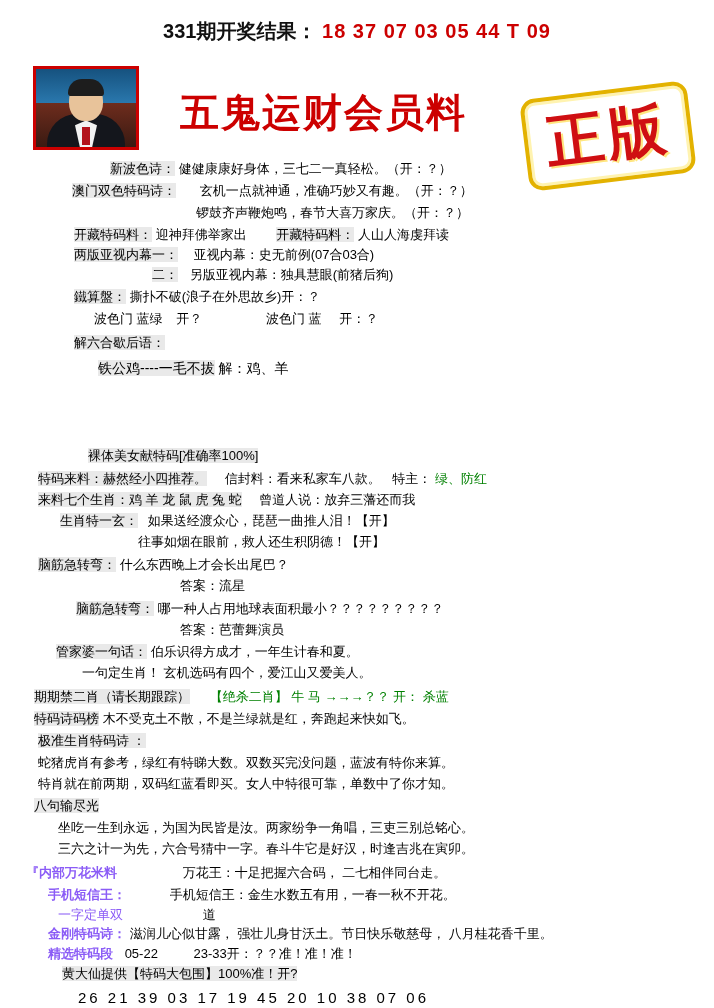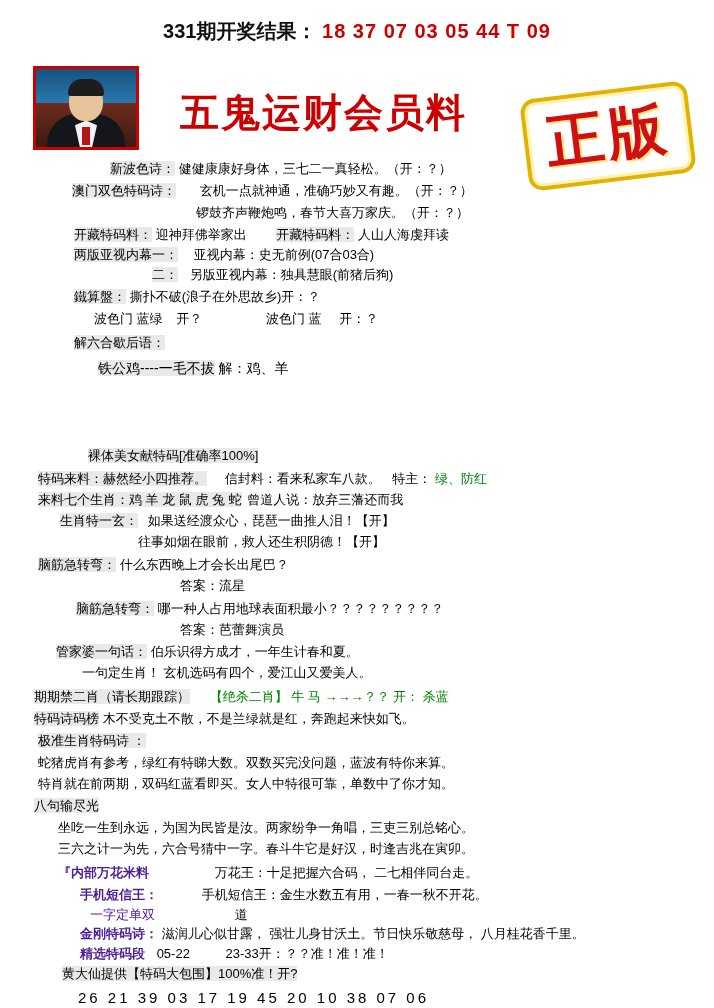--- a/index.html
+++ b/index.html
@@ -104,21 +104,21 @@
     display: flex; align-items: center; justify-content: center;
     font-size: 58px; font-weight: bold; letter-spacing: 4px;
     color: #cf0f12;
     text-shadow: 2px 2px 0 #ffe680;
     font-family: "DejaVu Sans", sans-serif;
   }
 
   
   .blk { position: absolute; font-size: 13px; white-space: nowrap; }
   .hl { background: #e9e9e9; }
-  .red { color: #4c1d95; margin-left: 32px; }
+  .red { color: #8b5cf6; }
   .green { color: #008000; }
   .bold { font-weight: bold; }
 
   
   .numrow {
     position: absolute;
     font-size: 15px;
     letter-spacing: 3px;
     white-space: nowrap;
     font-family: "Liberation Sans", sans-serif;
@@ -207,21 +207,21 @@
 
 <div class="blk" style="left:38px; top:470px;">
   <span class="hl">特码来料：赫然经小四推荐。</span>
   <span style="margin-left:14px">信封料：看来私家车八款。</span>
   <span style="margin-left:8px">特主：</span>
   <span class="green">绿、防红</span>
 </div>
 
 <div class="blk" style="left:38px; top:491px;">
   <span class="hl">来料七个生肖：鸡 羊 龙 鼠 虎 兔 蛇</span>
-  <span style="margin-left:2px">曾道人说：放弃三藩还而我</span>
+  <span style="margin-left:14px">曾道人说：放弃三藩还而我</span>
 </div>
 
 <div class="blk" style="left:60px; top:512px;">
   <span class="hl">生肖特一玄：</span>
   <span style="margin-left:6px">如果送经渡众心，琵琶一曲推人泪！【开】</span>
 </div>
 
 <div class="blk" style="left:138px; top:533px;">
   <span>往事如烟在眼前，救人还生积阴德！【开】</span>
 </div>

